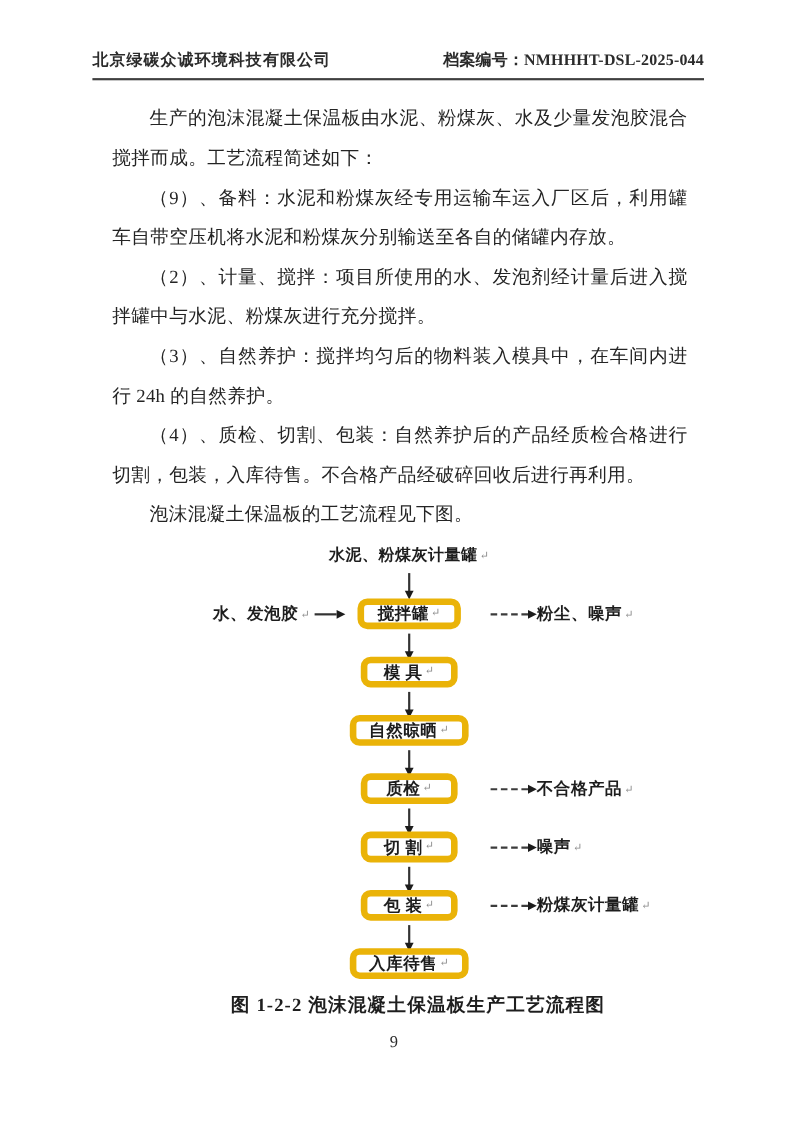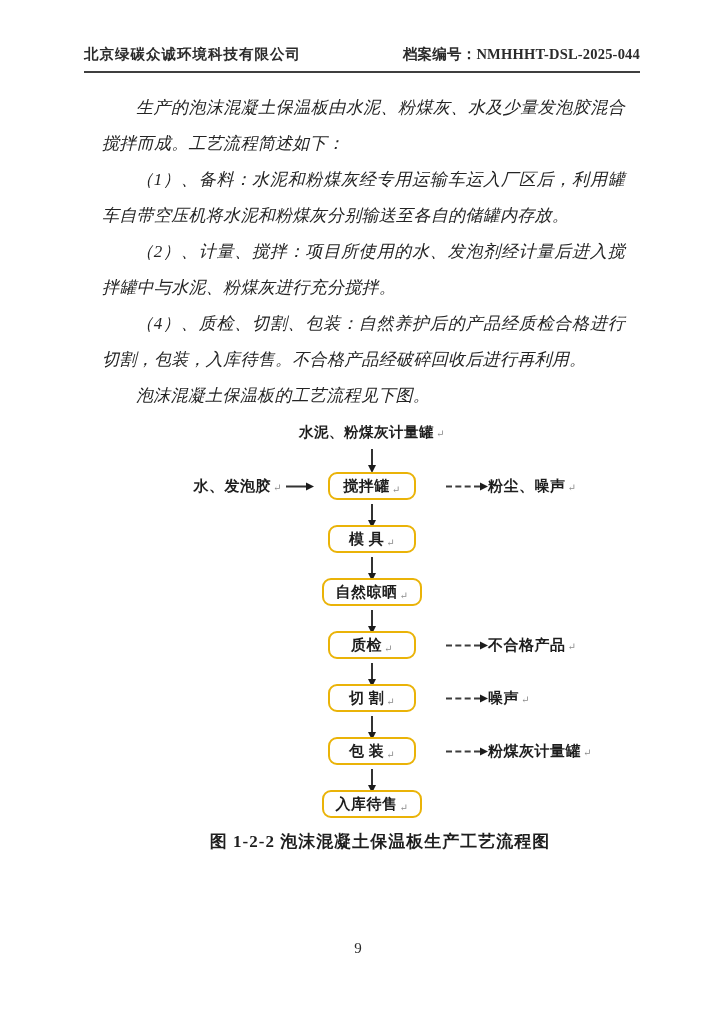--- a/index.html
+++ b/index.html
@@ -21,41 +21,40 @@
   .doc-header .doc-no { letter-spacing: 0.2px; }
   
   .doc-body {
     width: 523px; margin: 17px 0 0 102px;
     font-size: 17px; line-height: 36px; color: #242424;
     letter-spacing: 0.3px;
   }
   .doc-body p {
     text-align: justify; text-align-last: left;
     text-indent: 2em;
-    font-style: italic;
   }
   
   .flowchart {
     position: relative;
     width: 704px; margin: 8px 20px 0 0;
     font-size: 15px; font-weight: 600; color: #1d1d1d;
     letter-spacing: 0.5px;
   }
   .fc-row {
     position: relative;
     display: flex; justify-content: center; align-items: center;
     height: 28px;
     padding-left: 40px;
   }
   .fc-row.label-row { height: 20px; font-size: 14.5px; }
   .fc-row.arrow-row { height: 25px; }
   .fc-row.arrow-row.tall { height: 30px; }
   .fc-box {
     min-width: 88px; height: 28px; padding: 0 12px;
-    border: 2px solid #eab308; border-radius: 9px;
+    border: 6px solid #eab308; border-radius: 9px;
     background: #fff;
     display: flex; align-items: center; justify-content: center;
     font-size: 15px;
   }
   .v-arrow { position: relative; width: 2px; height: 17px; background: #333; margin: 0 auto; }
   .v-arrow::after {
     content: ""; position: absolute; left: 50%; transform: translateX(-50%);
     bottom: -7px; width: 0; height: 0;
     border-left: 4.5px solid transparent; border-right: 4.5px solid transparent;
     border-top: 8px solid #1c1c1c;
@@ -85,22 +84,23 @@
 </head>
 <body>
 
 <header class="doc-header">
   <span class="company">北京绿碳众诚环境科技有限公司</span>
   <span class="doc-no">档案编号：NMHHHT-DSL-2025-044</span>
 </header>
 
 <main class="doc-body">
   <p>生产的泡沫混凝土保温板由水泥、粉煤灰、水及少量发泡胶混合搅拌而成。工艺流程简述如下：</p>
-  <p>（1）、备料：水泥和粉煤灰经专用运输车运入厂区后，利用罐车自带空压机将水泥和粉煤灰分别输送至各自的储罐内存放。</p>
+  <p>（9）、备料：水泥和粉煤灰经专用运输车运入厂区后，利用罐车自带空压机将水泥和粉煤灰分别输送至各自的储罐内存放。</p>
   <p>（2）、计量、搅拌：项目所使用的水、发泡剂经计量后进入搅拌罐中与水泥、粉煤灰进行充分搅拌。</p>
+  <p>（3）、自然养护：搅拌均匀后的物料装入模具中，在车间内进行 24h 的自然养护。</p>
   <p>（4）、质检、切割、包装：自然养护后的产品经质检合格进行切割，包装，入库待售。不合格产品经破碎回收后进行再利用。</p>
   <p>泡沫混凝土保温板的工艺流程见下图。</p>
 </main>
 
 <div class="flowchart">
 
   <div class="fc-row label-row">
     <span>水泥、粉煤灰计量罐</span>
     <span class="pilcrow">↵</span>
   </div>

